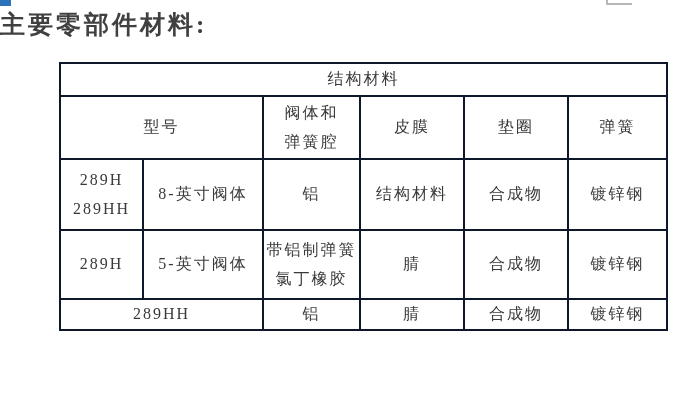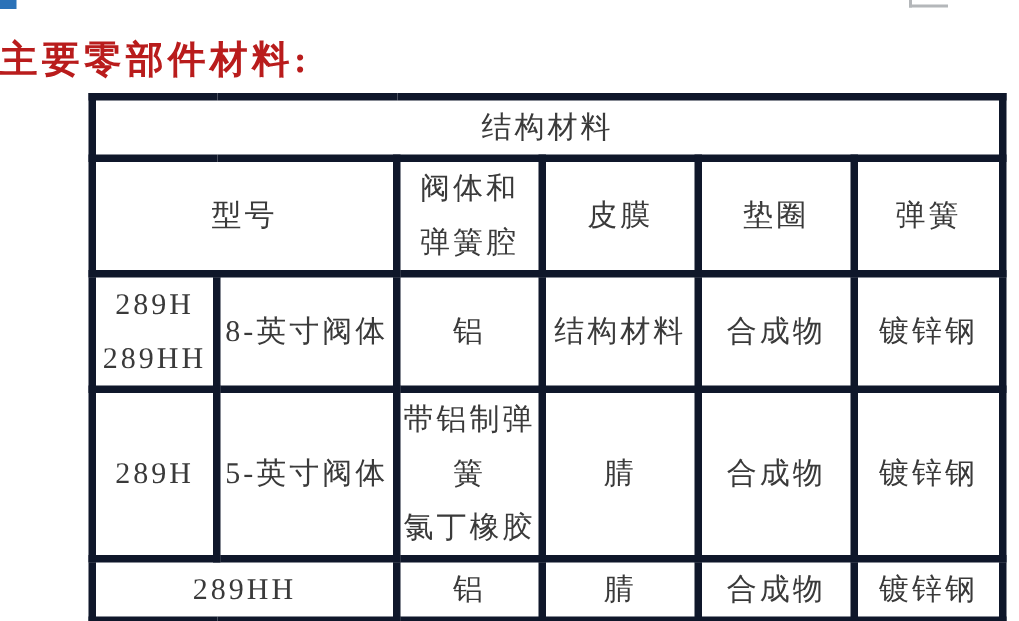--- a/index.html
+++ b/index.html
@@ -25,40 +25,40 @@
   .corner-gray {
     position: absolute;
     left: 606px; top: 0;
     width: 26px; height: 5px;
     border-left: 2px solid #b4b7ba;
     border-bottom: 2px solid #b4b7ba;
   }
 
   .page-title {
     position: absolute;
-    left: 0; top: 23px;
+    left: 0; top: 8px;
     font-size: 25px;
     font-weight: bold;
     letter-spacing: 3px;
-    color: #b91c1c;
+    color: #404040;
     white-space: nowrap;
   }
 
   table.materials {
     position: absolute;
     left: 59px; top: 62px;
     width: 607px;
     border-collapse: collapse;
     table-layout: fixed;
   }
   table.materials td {
-    border: 5px solid #0f172a;
+    border: 2px solid #0f172a;
     text-align: center;
     vertical-align: middle;
-    font-size: 20px;
+    font-size: 16px;
     letter-spacing: 2px;
     line-height: 1.8;
     padding: 0 2px;
     overflow: hidden;
   }
   table.materials { border: 2px solid #474747; }
 
   col.c0 { width: 83px; }
   col.c1 { width: 120px; }
   col.c2 { width: 97px; }

